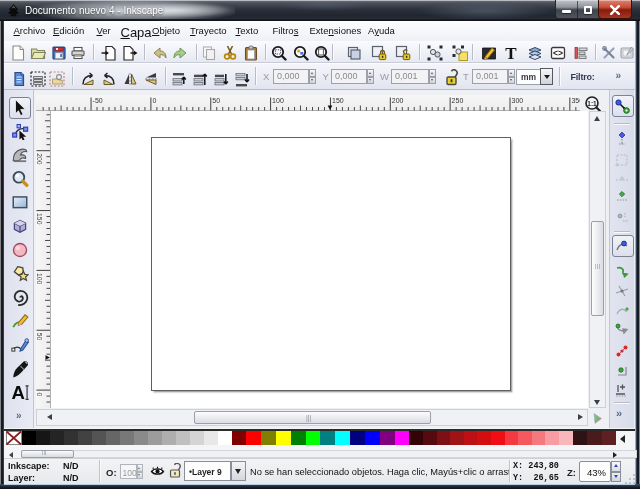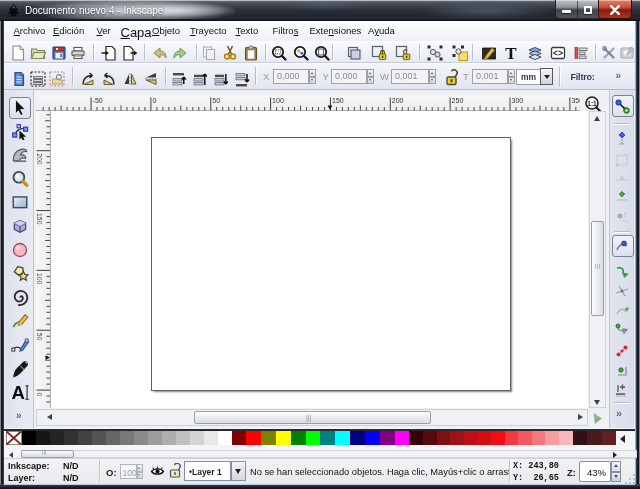--- a/index.html
+++ b/index.html
@@ -722,21 +722,21 @@
     <path d="M1.5 8.5 C4 5 11 5 13.5 8.5 C11 12 4 12 1.5 8.5 Z" fill="#fff" stroke="#111" stroke-width="1.3"></path>
     <circle cx="7.5" cy="8.4" r="2.1" fill="#111"></circle>
     <path d="M3.5 5.8 L2.8 4.6 M7.5 5.2 V3.8 M11.5 5.8 L12.2 4.6" stroke="#111" stroke-width="1.1"></path>
   </svg>
 <svg style="position:absolute;left:168px;top:463px;width:14px;height:16px;" width="14" height="16" viewBox="0 0 14 16">
     <rect x="2.5" y="7" width="9" height="7" rx="1" fill="#f0e8c0" stroke="#555" stroke-width="1.2"></rect>
     <path d="M10.5 7 V4.5 a3 3 0 0 0 -6 0" fill="none" stroke="#555" stroke-width="1.4" transform="rotate(30 10.5 7)"></path>
     <rect x="6.2" y="9.2" width="1.6" height="2.6" fill="#555"></rect>
   </svg>
 <div style="position:absolute;left:184px;top:461px;width:47px;height:20px;background:#fdfdfe;border:1px solid #8a8e96;"></div>
-<span class="lab" style="left:189px;top:466.5px;font-size:8.5px;font-weight:bold;color:#222;">•Layer 1</span>
+<span class="lab" style="left:189px;top:466.5px;font-size:8.5px;font-weight:bold;color:#222;">•Layer 9</span>
 <div style="position:absolute;left:231px;top:461px;width:15px;height:20px;background:linear-gradient(#f4f4f6,#d4d7dd);border:1px solid #8a8e96;"></div>
 <div style="position:absolute;left:235px;top:469px;width:0px;height:0px;border-left:3.5px solid transparent;border-right:3.5px solid transparent;border-top:5px solid #222;"></div>
 <div style="position:absolute;left:250px;top:458px;width:259px;height:26px;overflow:hidden;">
     <span class="lab" style="left:0px;top:8.5px;font-size:9.3px;color:#111;">No se han seleccionado objetos. Haga clic, Mayús+clic o arrastre alrededor de los objetos para</span>
   </div>
 <div style="position:absolute;left:509px;top:460px;width:1px;height:22px;background:#c0c2c6;box-shadow:1px 0 0 #fbfbfc;"></div>
 <span class="lab" style="left:513px;top:461px;font-size:8.5px;font-weight:bold;font-family:Liberation Mono,monospace;color:#111;">X: 243,80</span>
 <span class="lab" style="left:513px;top:472.5px;font-size:8.5px;font-weight:bold;font-family:Liberation Mono,monospace;color:#111;">Y:&nbsp;&nbsp;26,65</span>
 <span class="lab" style="left:567px;top:467px;font-size:9.5px;font-weight:bold;color:#222;">Z:</span>
 <div style="position:absolute;left:579px;top:461px;width:32px;height:21px;background:#fdfdfe;border:1px solid #8a8e96;border-radius:2px;"></div>

